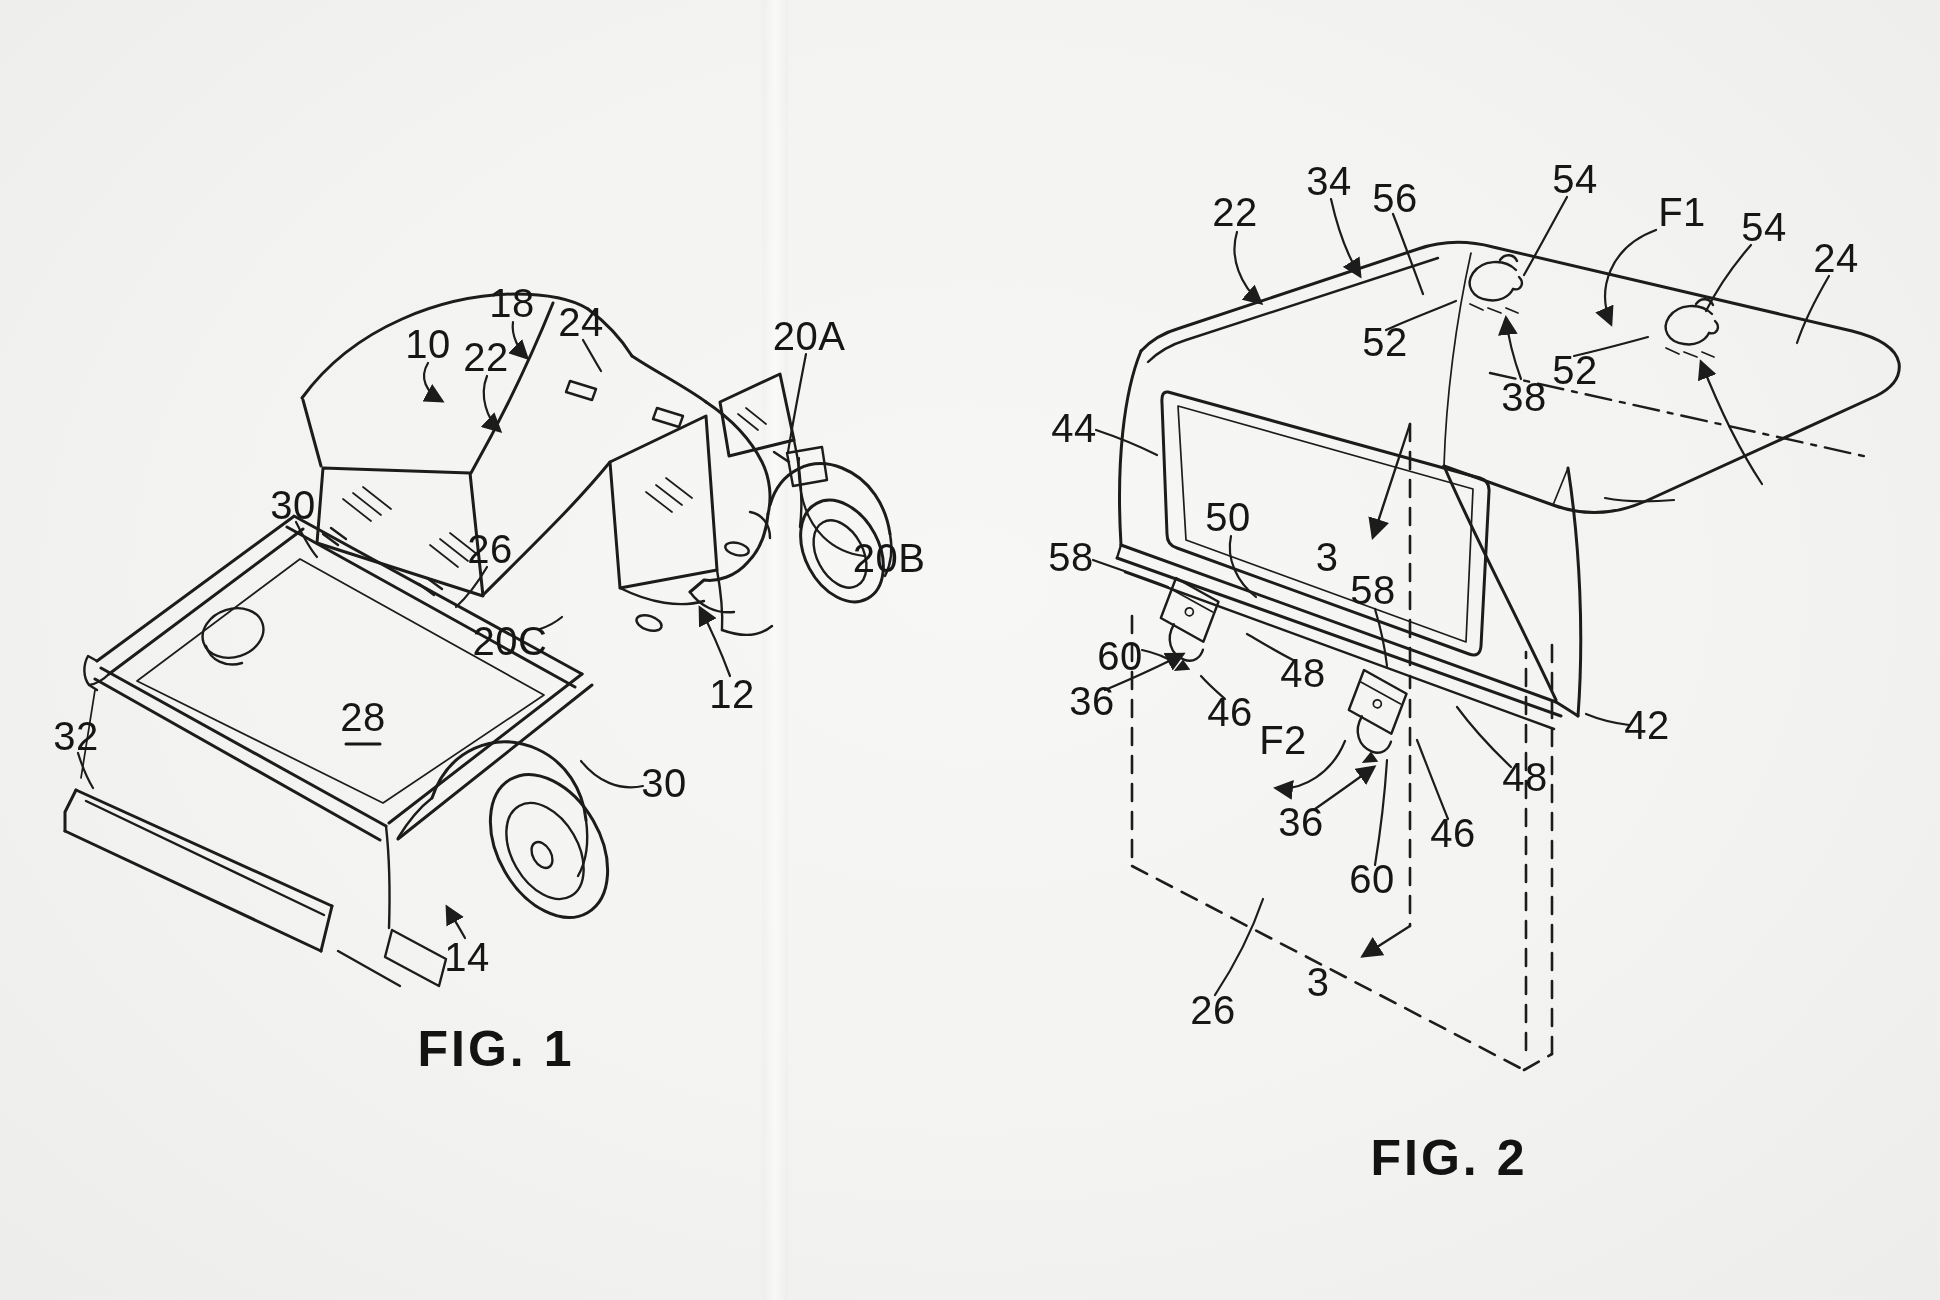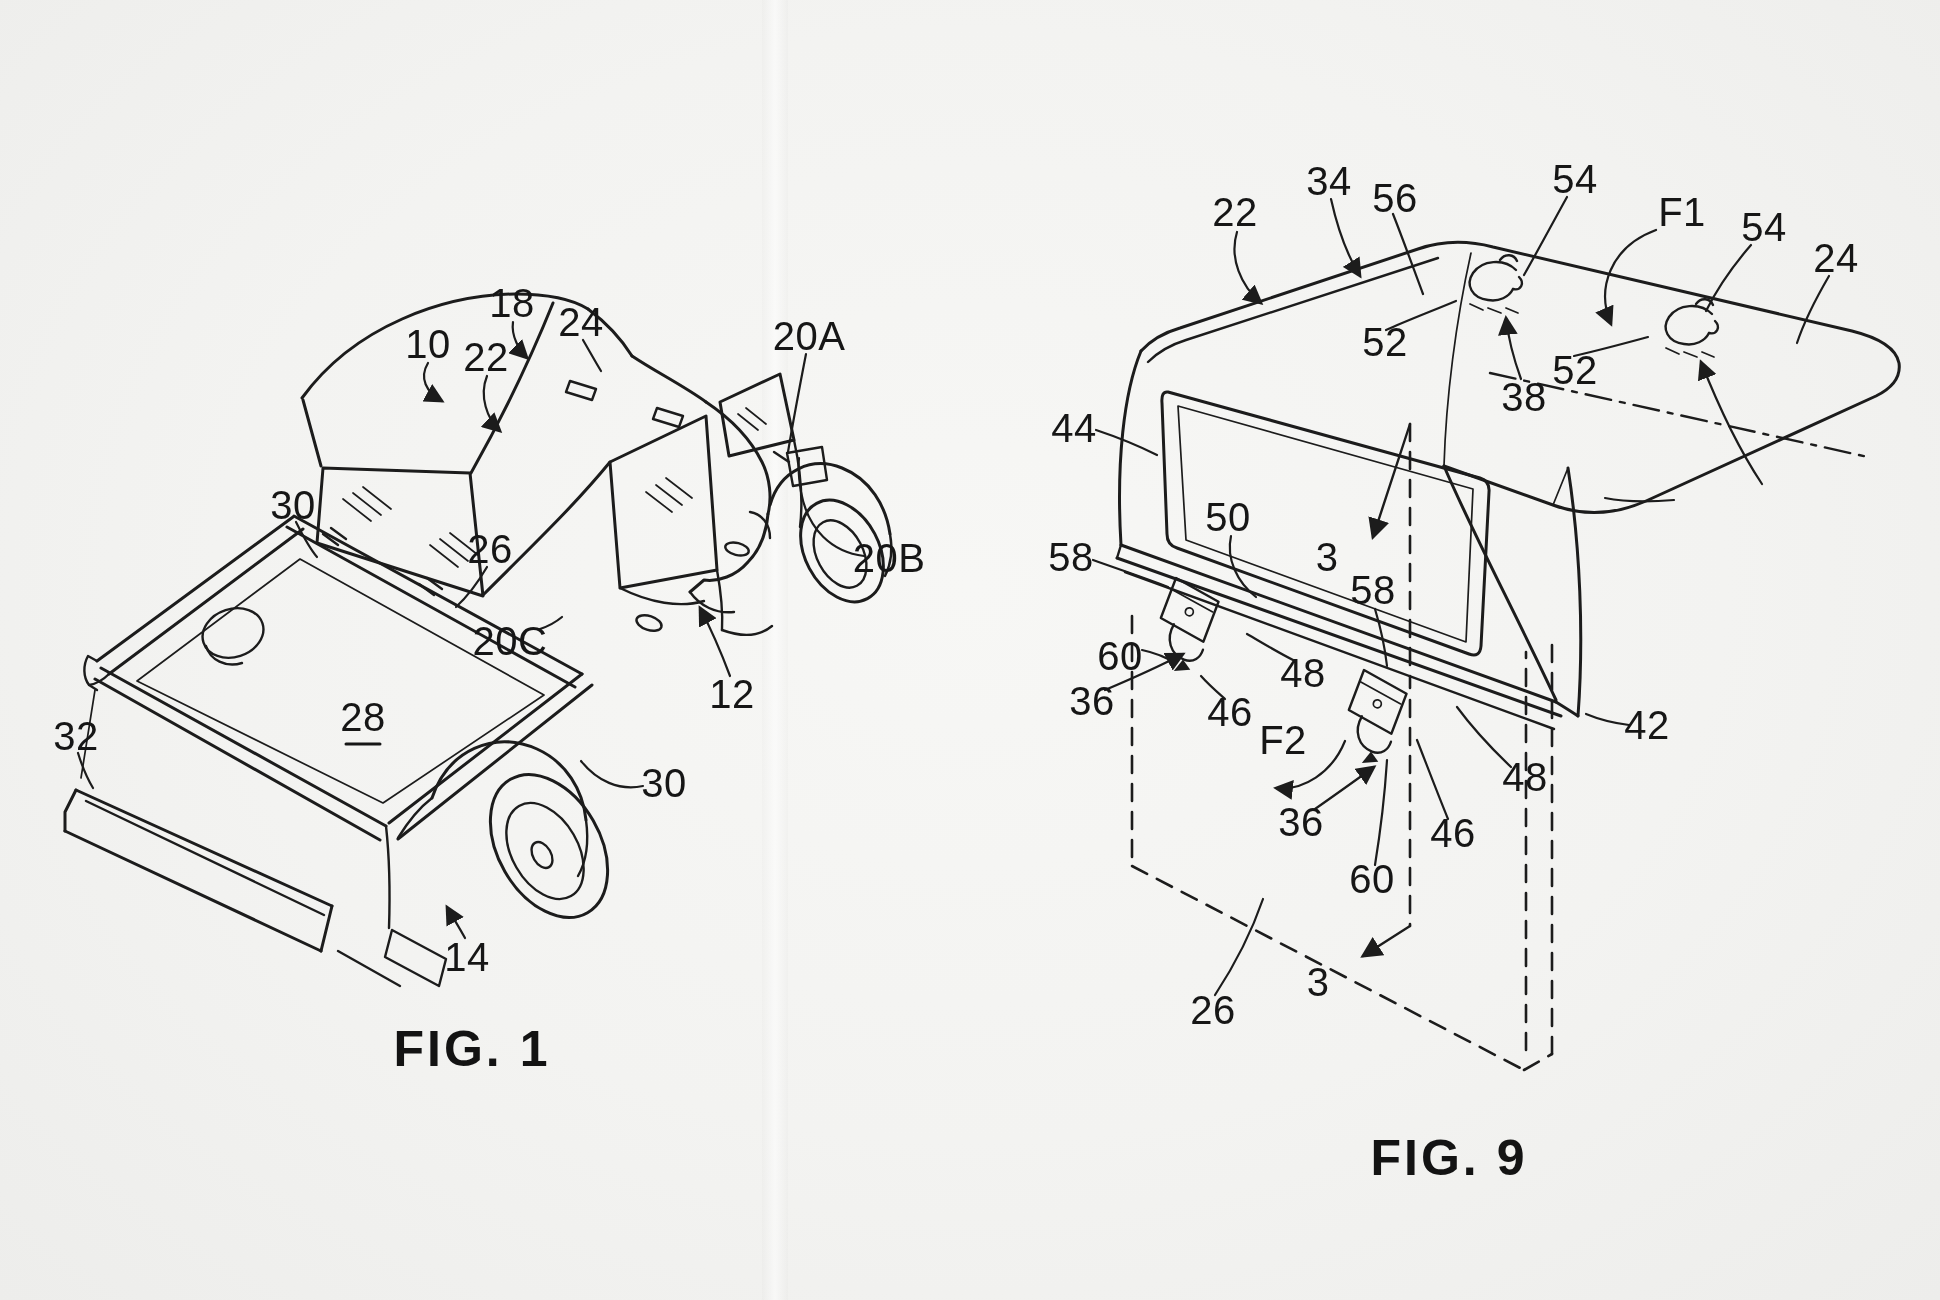--- a/index.html
+++ b/index.html
@@ -270,15 +270,15 @@
         <text x="1647" y="725" dy="0.35em" class="ref">42</text>
         <text x="1525" y="777" dy="0.35em" class="ref">48</text>
         <text x="1301" y="822" dy="0.35em" class="ref">36</text>
         <text x="1453" y="833" dy="0.35em" class="ref">46</text>
         <text x="1372" y="879" dy="0.35em" class="ref">60</text>
         <text x="1213" y="1010" dy="0.35em" class="ref">26</text>
         <text x="1318" y="982" dy="0.35em" class="ref">3</text>
       </g>
   </svg>
 
-  <div class="caption" id="fig1-caption" style="left: 472px; top: 1049px;">FIG. 1</div>
-  <div class="caption" id="fig2-caption" style="left: 1449px; top: 1158px;">FIG. 9</div>
+  <div class="caption" id="fig1-caption" style="left: 496px; top: 1049px;">FIG. 1</div>
+  <div class="caption" id="fig2-caption" style="left: 1449px; top: 1158px;">FIG. 2</div>
 </div>
 
 </body></html>

